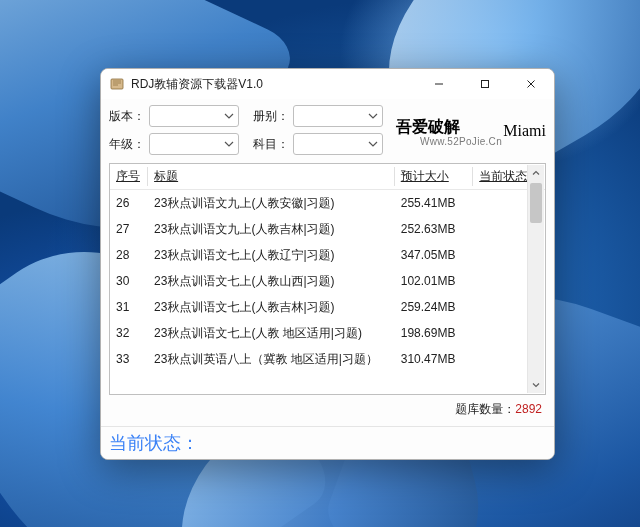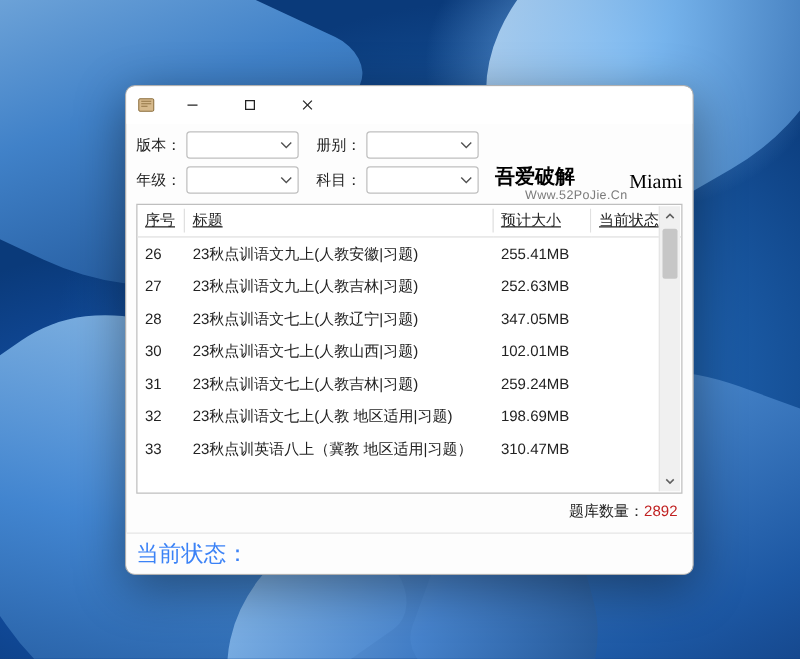--- a/index.html
+++ b/index.html
@@ -96,21 +96,21 @@
     box-sizing: border-box;
   }
   .combo .chev {
     margin-left: auto;
     color: #666;
     display: flex;
   }
   .logo-area {
     position: absolute;
     right: 10px;
-    top: 34px;
+    top: 19px;
     display: flex;
     flex-direction: column;
     align-items: flex-end;
     line-height: 1.1;
   }
   .logo-top {
     font-family: "STXingkai", "KaiTi", serif;
     font-size: 16px;
     font-weight: bold;
     color: #000;
@@ -241,20 +241,21 @@
 </div>
 
 <div class="window">
   <div class="titlebar">
     <span class="icon-box">
       <svg viewBox="0 0 16 16">
           <rect x="2" y="3" width="12" height="10" rx="1" fill="#d6b98c" stroke="#8a6d3b" stroke-width="0.8"></rect>
           <path d="M4 5h8M4 7h8M4 9h5" stroke="#8a6d3b" stroke-width="0.7"></path>
         </svg>
     </span>
+    <span class="title">RDJ教辅资源下载器V1.0</span>
     <div class="winbtn">
       <svg viewBox="0 0 10 10">
           <line x1="1" y1="5" x2="9" y2="5" stroke="#222" stroke-width="1"></line>
         </svg>
     </div>
     <div class="winbtn">
       <svg viewBox="0 0 10 10">
           <rect x="1.5" y="1.5" width="7" height="7" fill="none" stroke="#222" stroke-width="1"></rect>
         </svg>
     </div>

